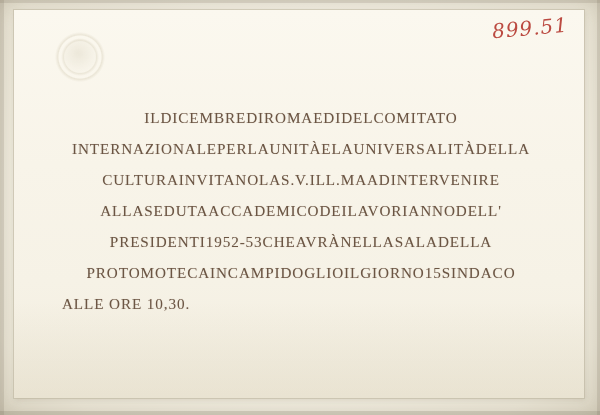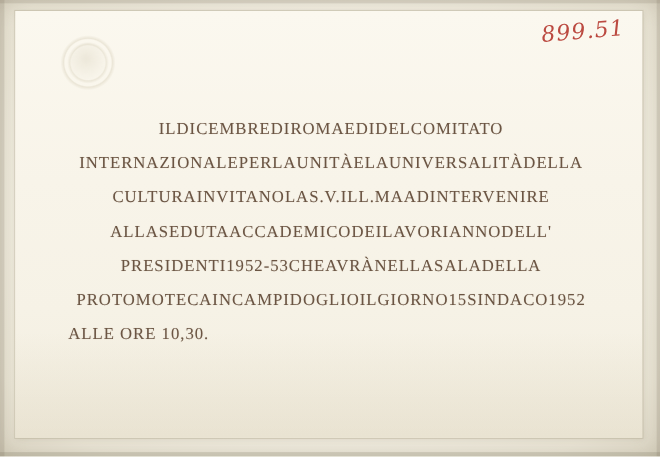--- a/index.html
+++ b/index.html
@@ -194,19 +194,18 @@
         <span class="w">DELLA</span>
       </div>
       <div class="line justify">
         <span class="w">PROTOMOTECA</span>
         <span class="w">IN</span>
         <span class="w">CAMPIDOGLIO</span>
         <span class="w">IL</span>
         <span class="w">GIORNO</span>
         <span class="w">15</span>
         <span class="w">SINDACO</span>
-        <span class="w">1952</span>
       </div>
       <div class="line">ALLE ORE 10,30.</div>
     </div>
 
   </div>
 </div>
 
 </body></html>

